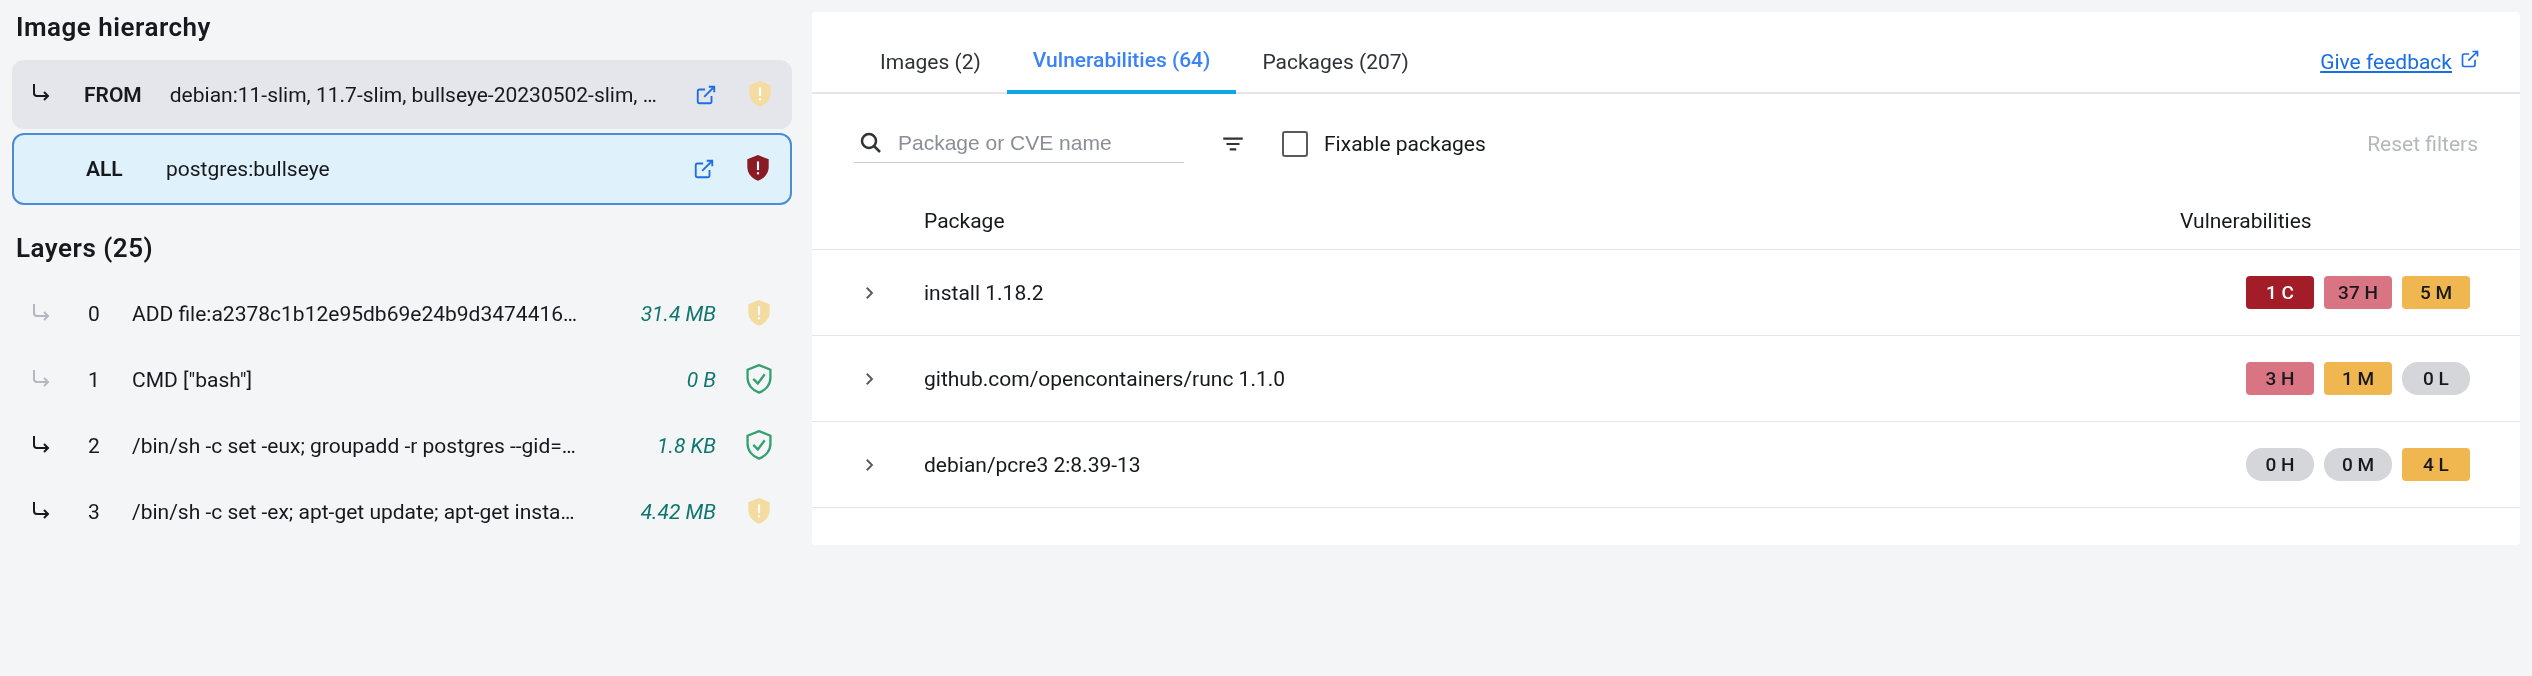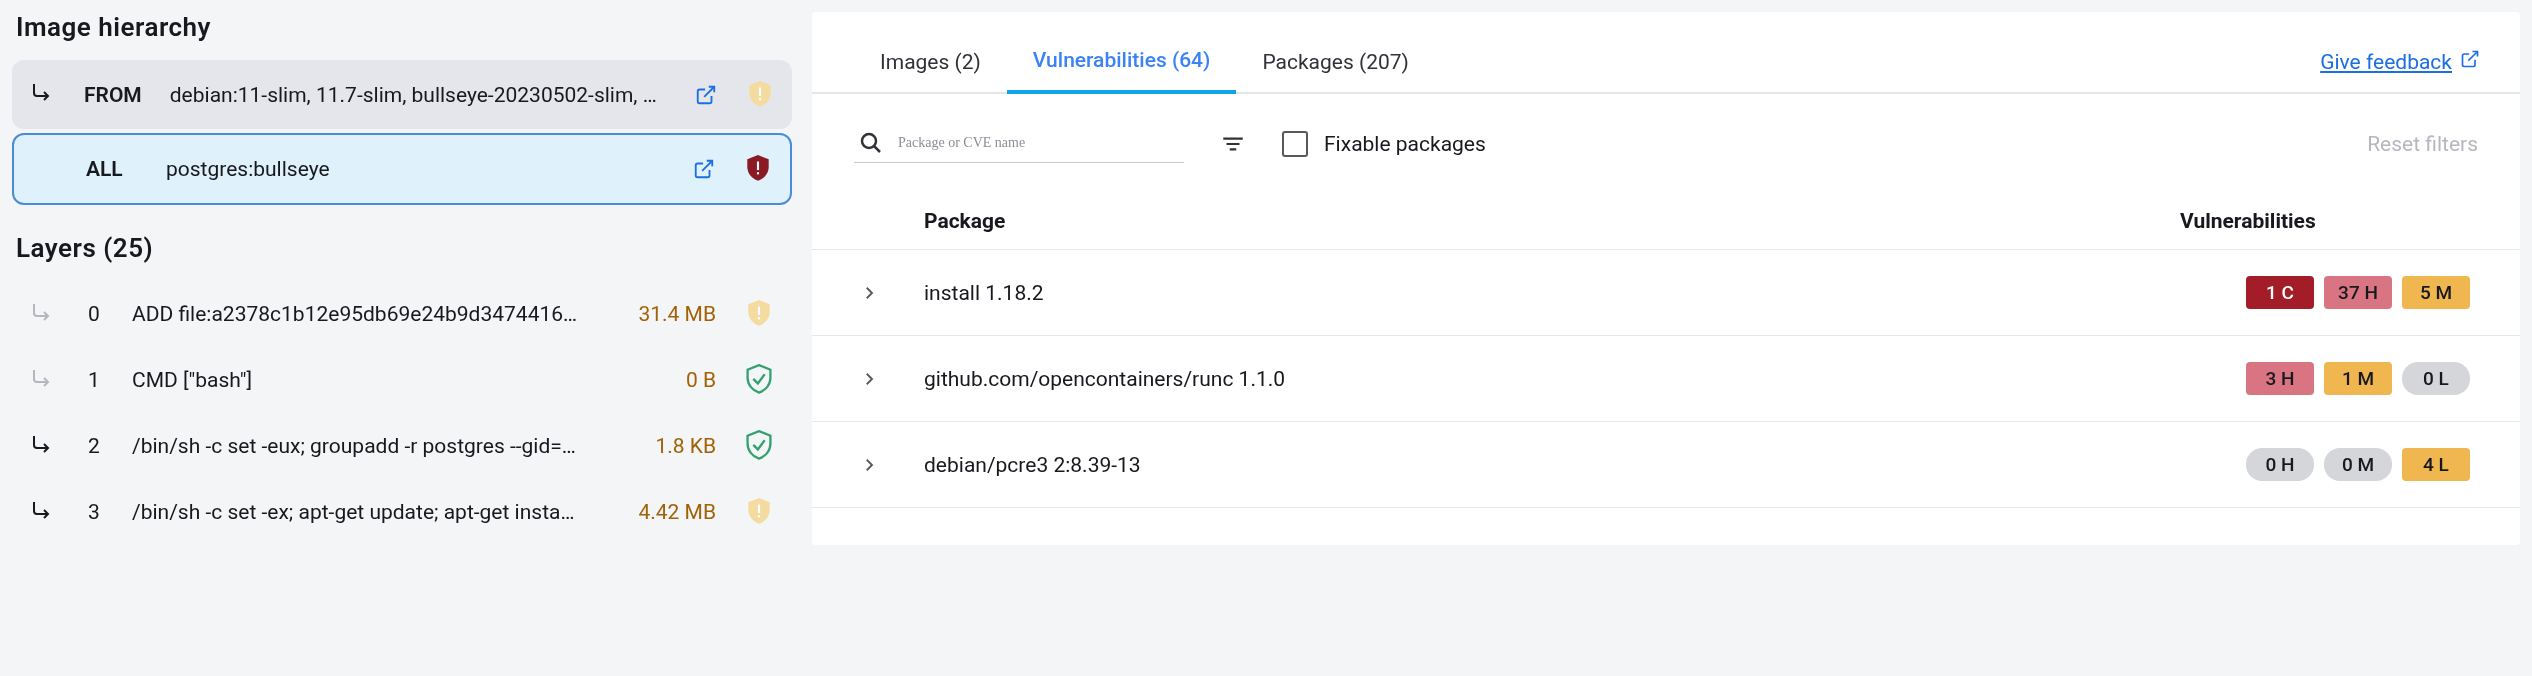--- a/index.html
+++ b/index.html
@@ -16,39 +16,39 @@
     .hier-tag { font-weight: 600; min-width: 52px; }
     .hier-text { flex: 1; white-space: nowrap; overflow: hidden; text-overflow: ellipsis; }
     .hier-arrow { width: 26px; color: #8b8e97; flex-shrink: 0; }
     .hier-arrow.dark { color: #17191e; }
     .ext-link { color: #1b6ee3; width: 24px; height: 24px; flex-shrink: 0; display: inline-flex; align-items: center; justify-content: center; cursor: pointer; }
     .shield { width: 28px; height: 28px; flex-shrink: 0; display: inline-flex; align-items: center; justify-content: center; }
 
     .layer-row { display: flex; align-items: center; padding: 18px 18px; gap: 28px; }
     .layer-idx { min-width: 20px; text-align: center; }
     .layer-cmd { flex: 1; white-space: nowrap; overflow: hidden; text-overflow: ellipsis; font-family: inherit; }
-    .layer-size { min-width: 110px; text-align: right; color: #a16207; }
+    .layer-size { min-width: 110px; text-align: right; color: #0f766e; font-style: italic; }
     .layer-shield { width: 30px; height: 30px; flex-shrink:0; display:inline-flex; align-items:center; justify-content:center; }
 
     
     .tabs-bar { display: flex; align-items: flex-end; padding: 26px 40px 0 42px; border-bottom: 2px solid #e4e6eb; }
     .tab { padding: 10px 26px 18px; font-size: 21px; color: #303238; cursor: pointer; }
     .tab.active { color: #3b82f6; border-bottom: 4px solid #0ea5e9; font-weight: 500; margin-bottom: -2px; }
     .feedback-link { margin-left: auto; color: #1b6ee3; text-decoration: underline; display: inline-flex; align-items: center; gap: 8px; cursor: pointer; padding-bottom: 18px; }
 
     .filter-bar { display: flex; align-items: center; padding: 30px 42px; gap: 36px; }
     .search-wrap { display: flex; align-items: center; gap: 14px; border-bottom: 1px solid #c9cbd1; padding: 6px 4px; width: 330px; }
-    .search-input { border: none; outline: none; font-size: 14px; background: transparent; flex: 1; font-family: Liberation Serif, serif; }
+    .search-input { border: none; outline: none; font-size: 21px; background: transparent; flex: 1; }
     .search-input::placeholder { color: #8b8e97; }
     .filter-icon, .search-icon { color: #303238; width: 26px; height: 26px; display:inline-flex; align-items:center; justify-content:center; cursor:pointer; }
     .check-wrap { display: flex; align-items: center; gap: 16px; }
     .checkbox { width: 26px; height: 26px; border: 2px solid #58595d; border-radius: 3px; cursor: pointer; }
     .reset-btn { margin-left: auto; color: #b4b7be; font-size: 21px; cursor: default; }
 
-    .table-header { display: flex; padding: 16px 50px 16px 112px; font-weight: 700; border-bottom: 1px solid #e4e6eb; }
+    .table-header { display: flex; padding: 16px 50px 16px 112px; font-weight: 400; border-bottom: 1px solid #e4e6eb; }
     .th-pkg { flex: 1; }
     .th-vuln { width: 290px; }
 
     .pkg-row { display: flex; align-items: center; padding: 26px 50px 26px 48px; border-bottom: 1px solid #e4e6eb; }
     .chevron { width: 20px; height: 20px; color: #58595d; margin-right: 44px; cursor:pointer; }
     .pkg-name { flex: 1; }
     .vuln-badges { display: flex; gap: 10px; }
     .badge { padding: 5px 0; border-radius: 4px; font-size: 19px; font-weight: 500; min-width: 68px; text-align: center; }
     .sev-c { background: #a21d27; color: #fff; }
     .sev-h { background: #d97582; color: #17191e; }

